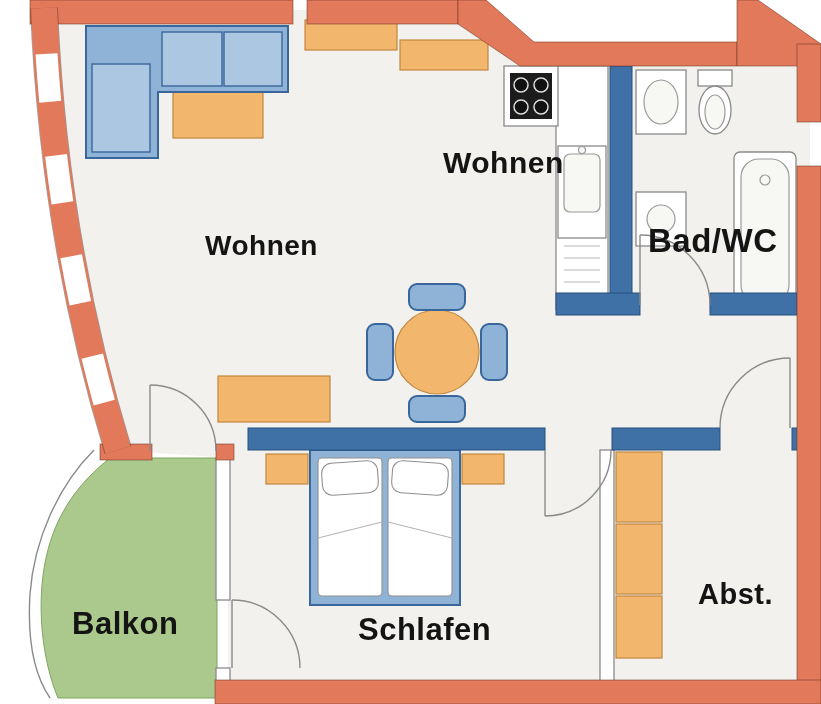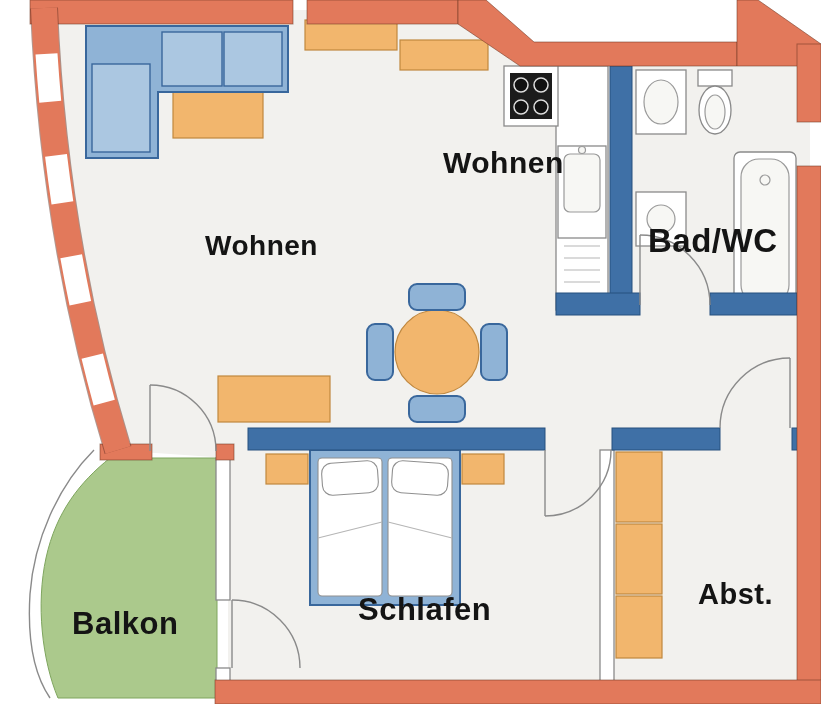--- a/index.html
+++ b/index.html
@@ -151,16 +151,16 @@
     <g>
       <path class="arc" d="M 720,428 A 70 70 0 0 1 790,358"></path>
       <path class="arc" d="M 790,428 L 790,358"></path>
     </g>
   </g>
 </svg>
 
   <div class="room-label" style="left:205px;top:230px;font-size:28px;">Wohnen</div>
   <div class="room-label" style="left:443px;top:146px;font-size:30px;">Wohnen</div>
   <div class="room-label" style="left:648px;top:222px;font-size:33px;">Bad/WC</div>
-  <div class="room-label" style="left:358px;top:592px;font-size:31px;">Schlafen</div>
+  <div class="room-label" style="left:358px;top:612px;font-size:31px;">Schlafen</div>
   <div class="room-label" style="left:72px;top:606px;font-size:31px;">Balkon</div>
   <div class="room-label" style="left:698px;top:578px;font-size:29px;">Abst.</div>
 </div>
 
 </body></html>

